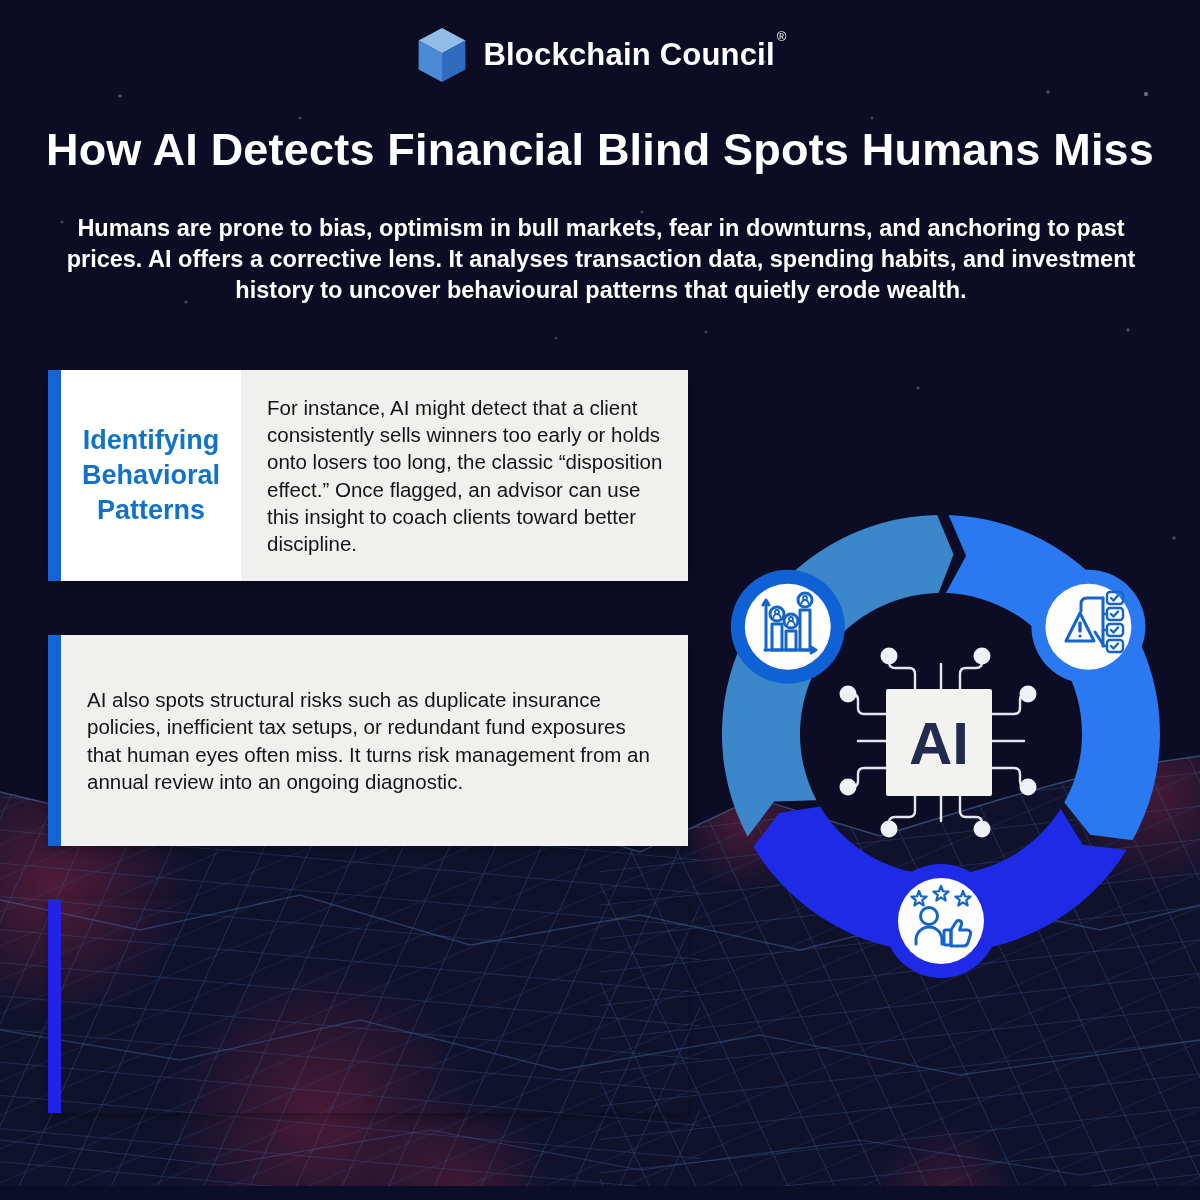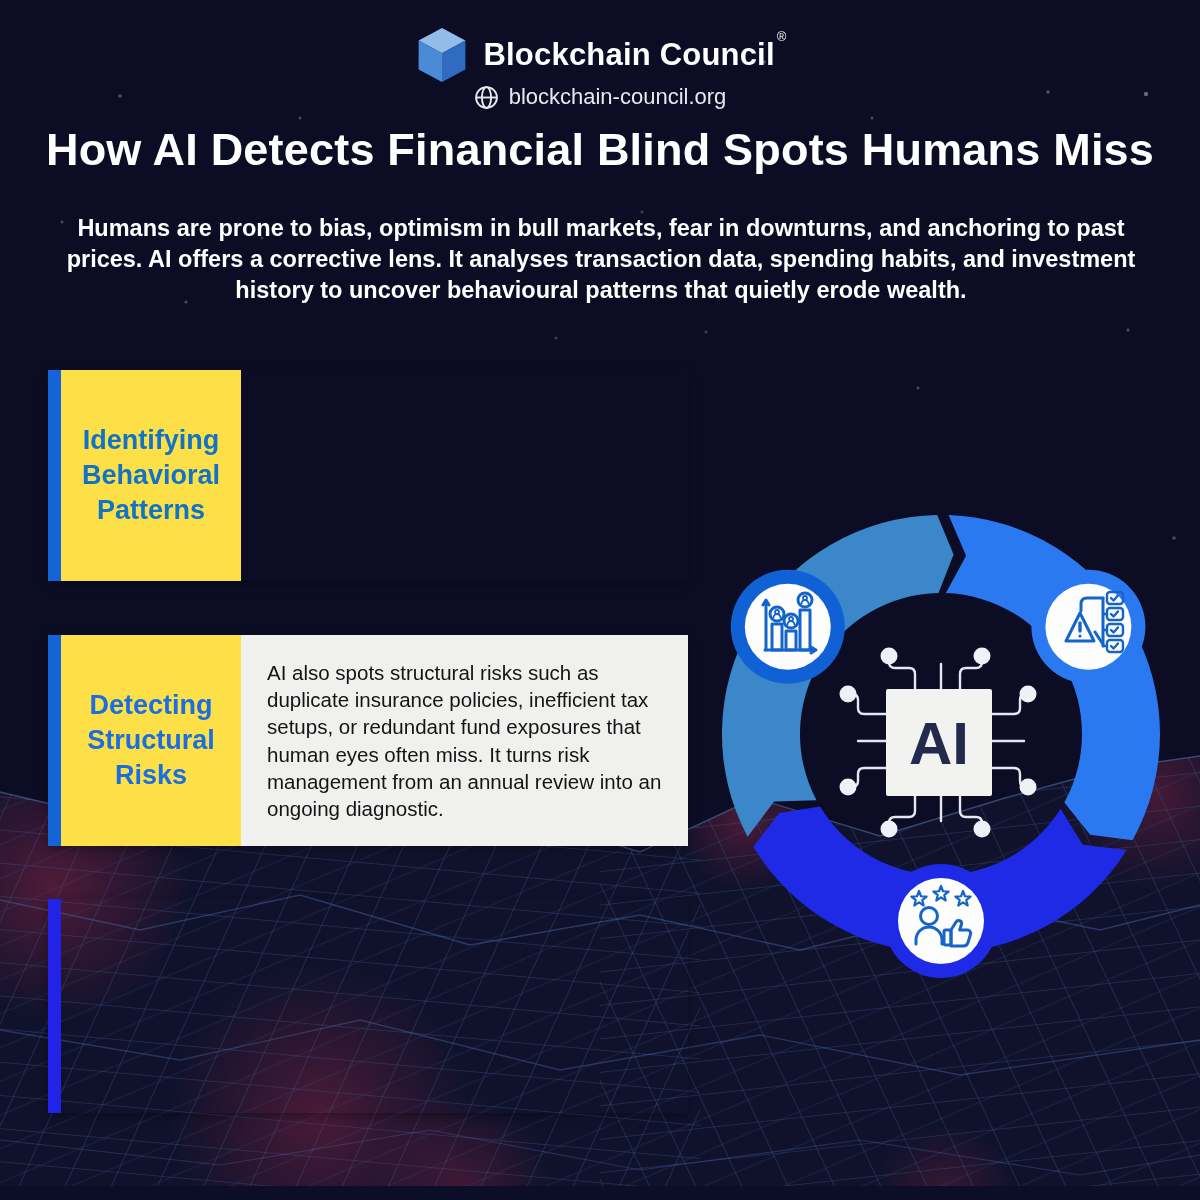--- a/index.html
+++ b/index.html
@@ -34,21 +34,21 @@
     text-align:center;color:#fff;font-size:23.5px;font-weight:600;line-height:1.32;margin:1px;
   }
 
   
   .card{
     position:absolute;left:48px;width:640px;z-index:2;
     display:flex;box-shadow:0 3px 10px rgba(0,0,0,.35);
   }
   .card .accent{width:13px;background:var(--accent,#1464d8);}
   .card-left{
-    width:180px;background:#fde047;display:flex;align-items:center;justify-content:center;
+    width:180px;background:#ffffff;display:flex;align-items:center;justify-content:center;
   }
   .card-title{
     margin:0;padding:0 6px;text-align:center;
     font-size:27px;font-weight:bold;line-height:1.3;color:var(--title-color,#1173c8);
   }
   .card-right{
     flex:1;background:#f0f0ee;display:flex;align-items:center;
   }
   .card-body{
     margin:0;padding:12px 24px 12px 26px;color:#141414;
@@ -125,45 +125,37 @@
 
   <div class="topbar">
     <div class="brand">
       <svg width="54" height="58" viewBox="0 0 60 64">
         <polygon points="30,2 56,16 30,30 4,16" fill="#94bce8"></polygon>
         <polygon points="4,16 30,30 30,62 4,48" fill="#4b8ad6"></polygon>
         <polygon points="56,16 30,30 30,62 56,48" fill="#2f6cc0"></polygon>
       </svg>
       <span class="brand-name"><span>Blockchain Council</span><span class="reg">®</span></span>
     </div>
-    <div class="site">
-      <svg width="25" height="25" viewBox="0 0 24 24" fill="none" stroke="#e8eaf2" stroke-width="1.8">
-        <circle cx="12" cy="12" r="10"></circle>
-        <ellipse cx="12" cy="12" rx="4.4" ry="10"></ellipse>
-        <path d="M2 12H22"></path>
-      </svg>
-      <span>blockchain-council.org</span>
-    </div>
   </div>
 
   <h1 class="page-title">How AI Detects Financial Blind Spots Humans Miss</h1>
   <p class="intro">Humans are prone to bias, optimism in bull markets, fear in downturns, and anchoring to past prices. AI offers a corrective lens. It analyses transaction data, spending habits, and investment history to uncover behavioural patterns that quietly erode wealth.</p>
 
   <article class="card" style="top: 370px; height: 211px; --accent: #1464d8; --title-color: #1173c8;">
     <div class="accent"></div>
     <div class="card-left">
       <h2 class="card-title">Identifying Behavioral Patterns</h2>
     </div>
+    <div class="card-right">
+      <p class="card-body">For instance, AI might detect that a client consistently sells winners too early or holds onto losers too long, the classic “disposition effect.” Once flagged, an advisor can use this insight to coach clients toward better discipline.</p>
+    </div>
   </article>
 
   <article class="card" style="top: 635px; height: 211px; --accent: #1464d8; --title-color: #1a6ee2;">
     <div class="accent"></div>
-    <div class="card-left">
-      <h2 class="card-title">Detecting Structural Risks</h2>
-    </div>
     <div class="card-right">
       <p class="card-body">AI also spots structural risks such as duplicate insurance policies, inefficient tax setups, or redundant fund exposures that human eyes often miss. It turns risk management from an annual review into an ongoing diagnostic.</p>
     </div>
   </article>
 
   <article class="card" style="top: 899px; height: 214px; --accent: #2323e8; --title-color: #2929ce;">
     <div class="accent"></div>
   </article>
 
   <svg class="diagram" width="1200" height="1200" viewBox="0 0 1200 1200">

